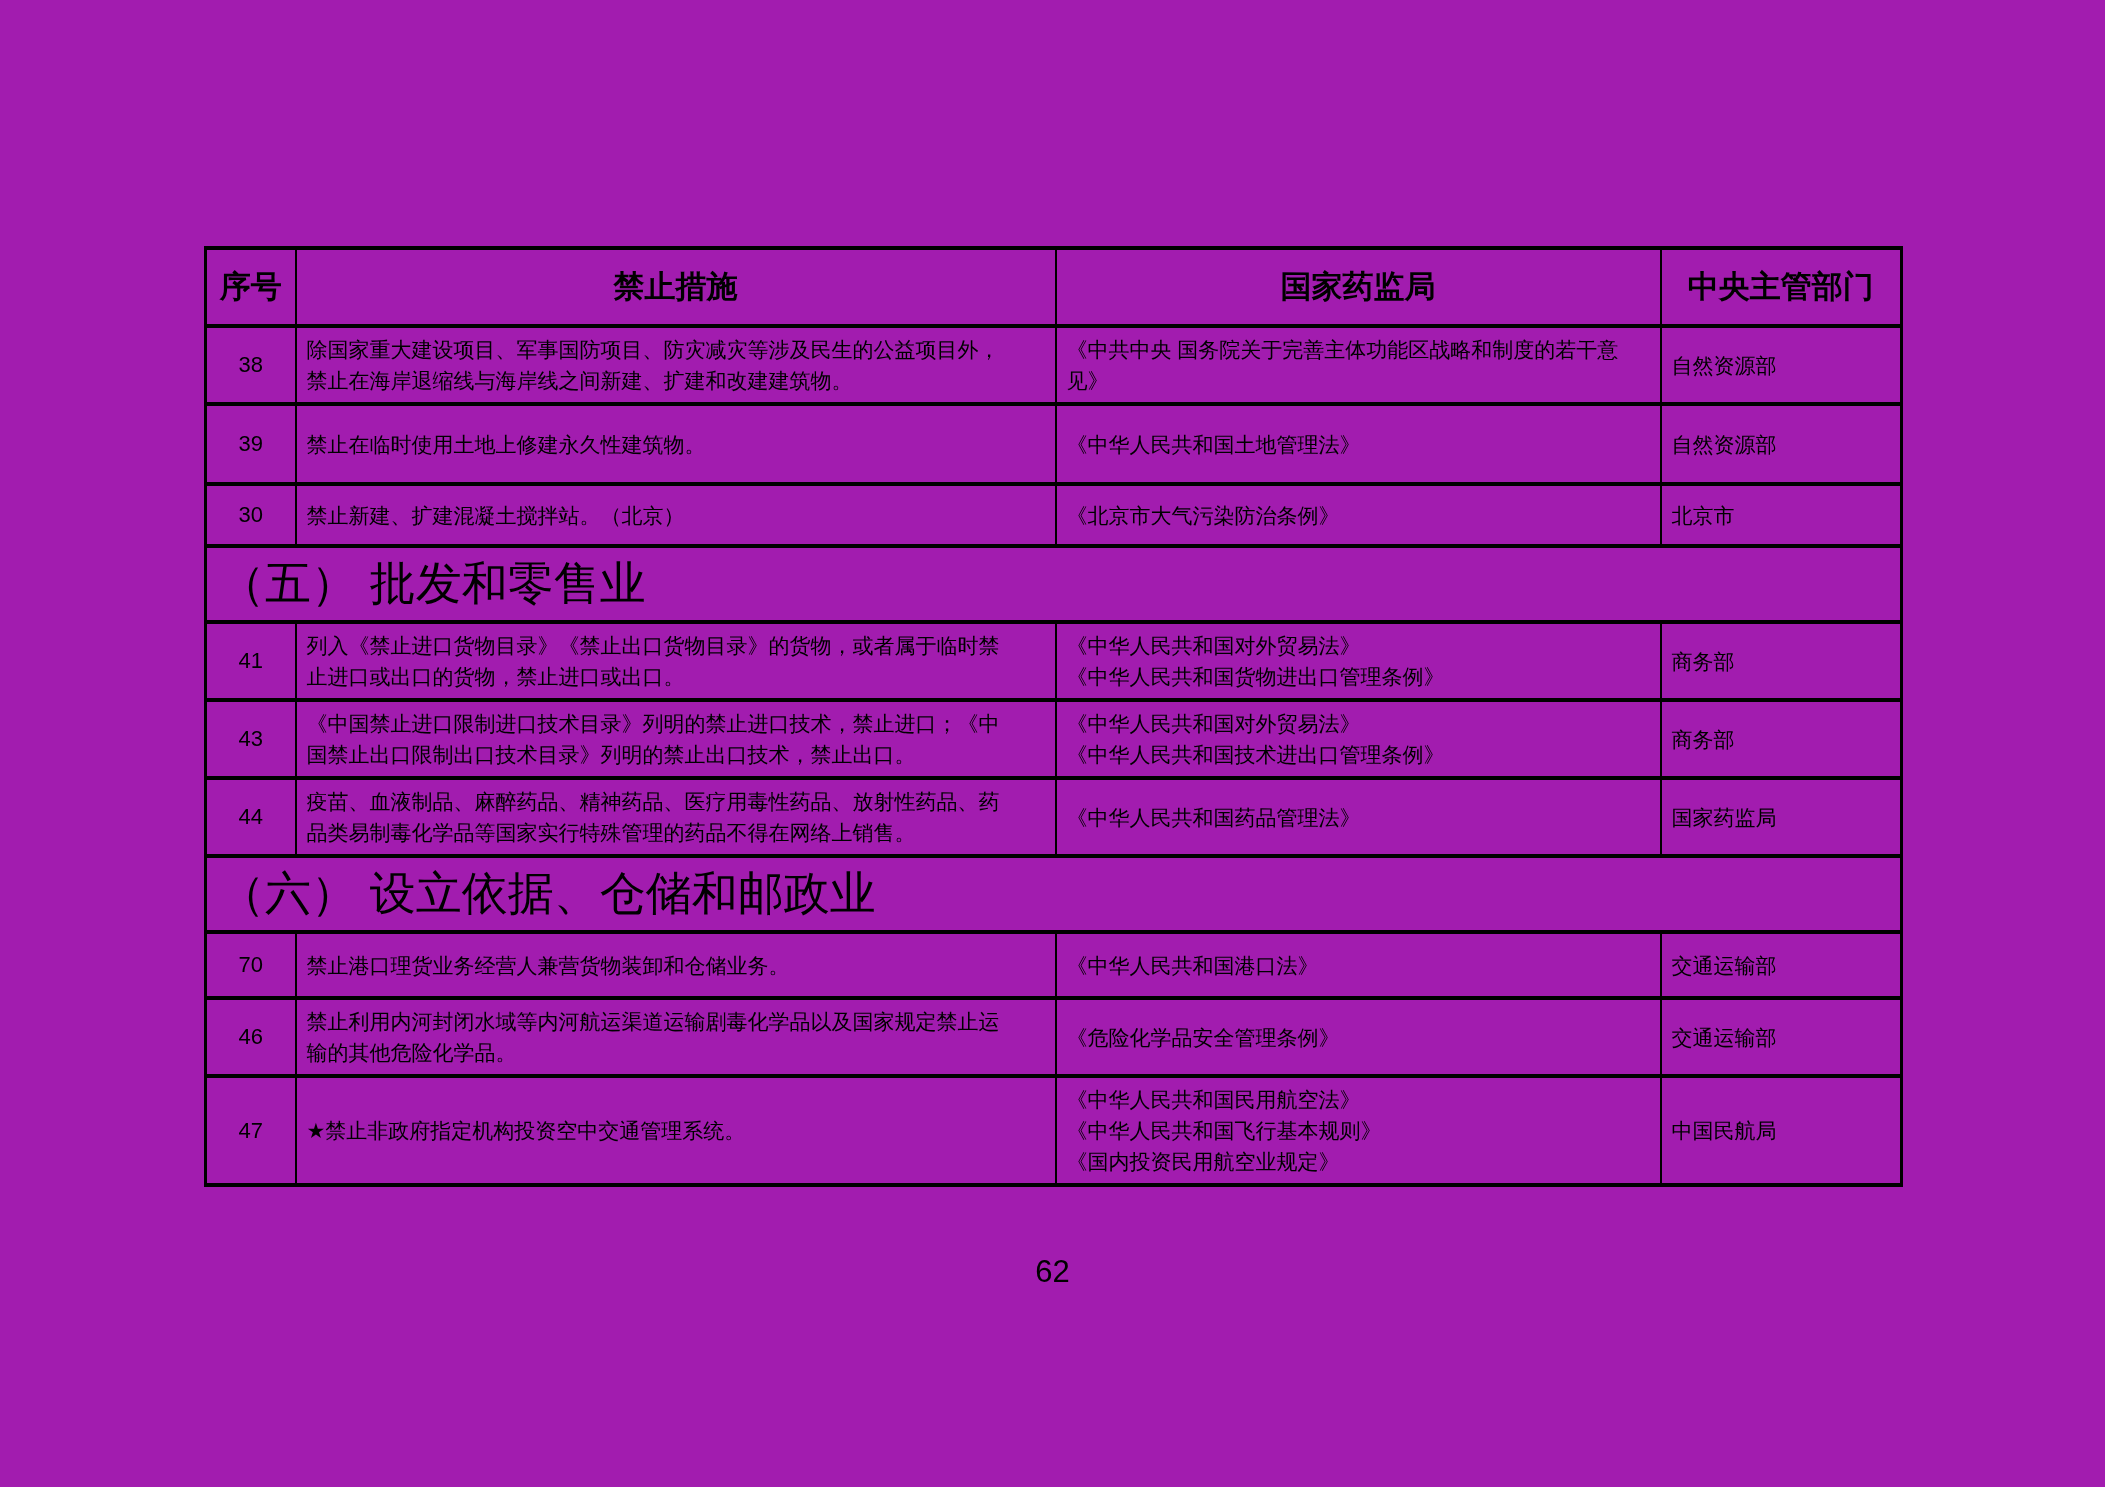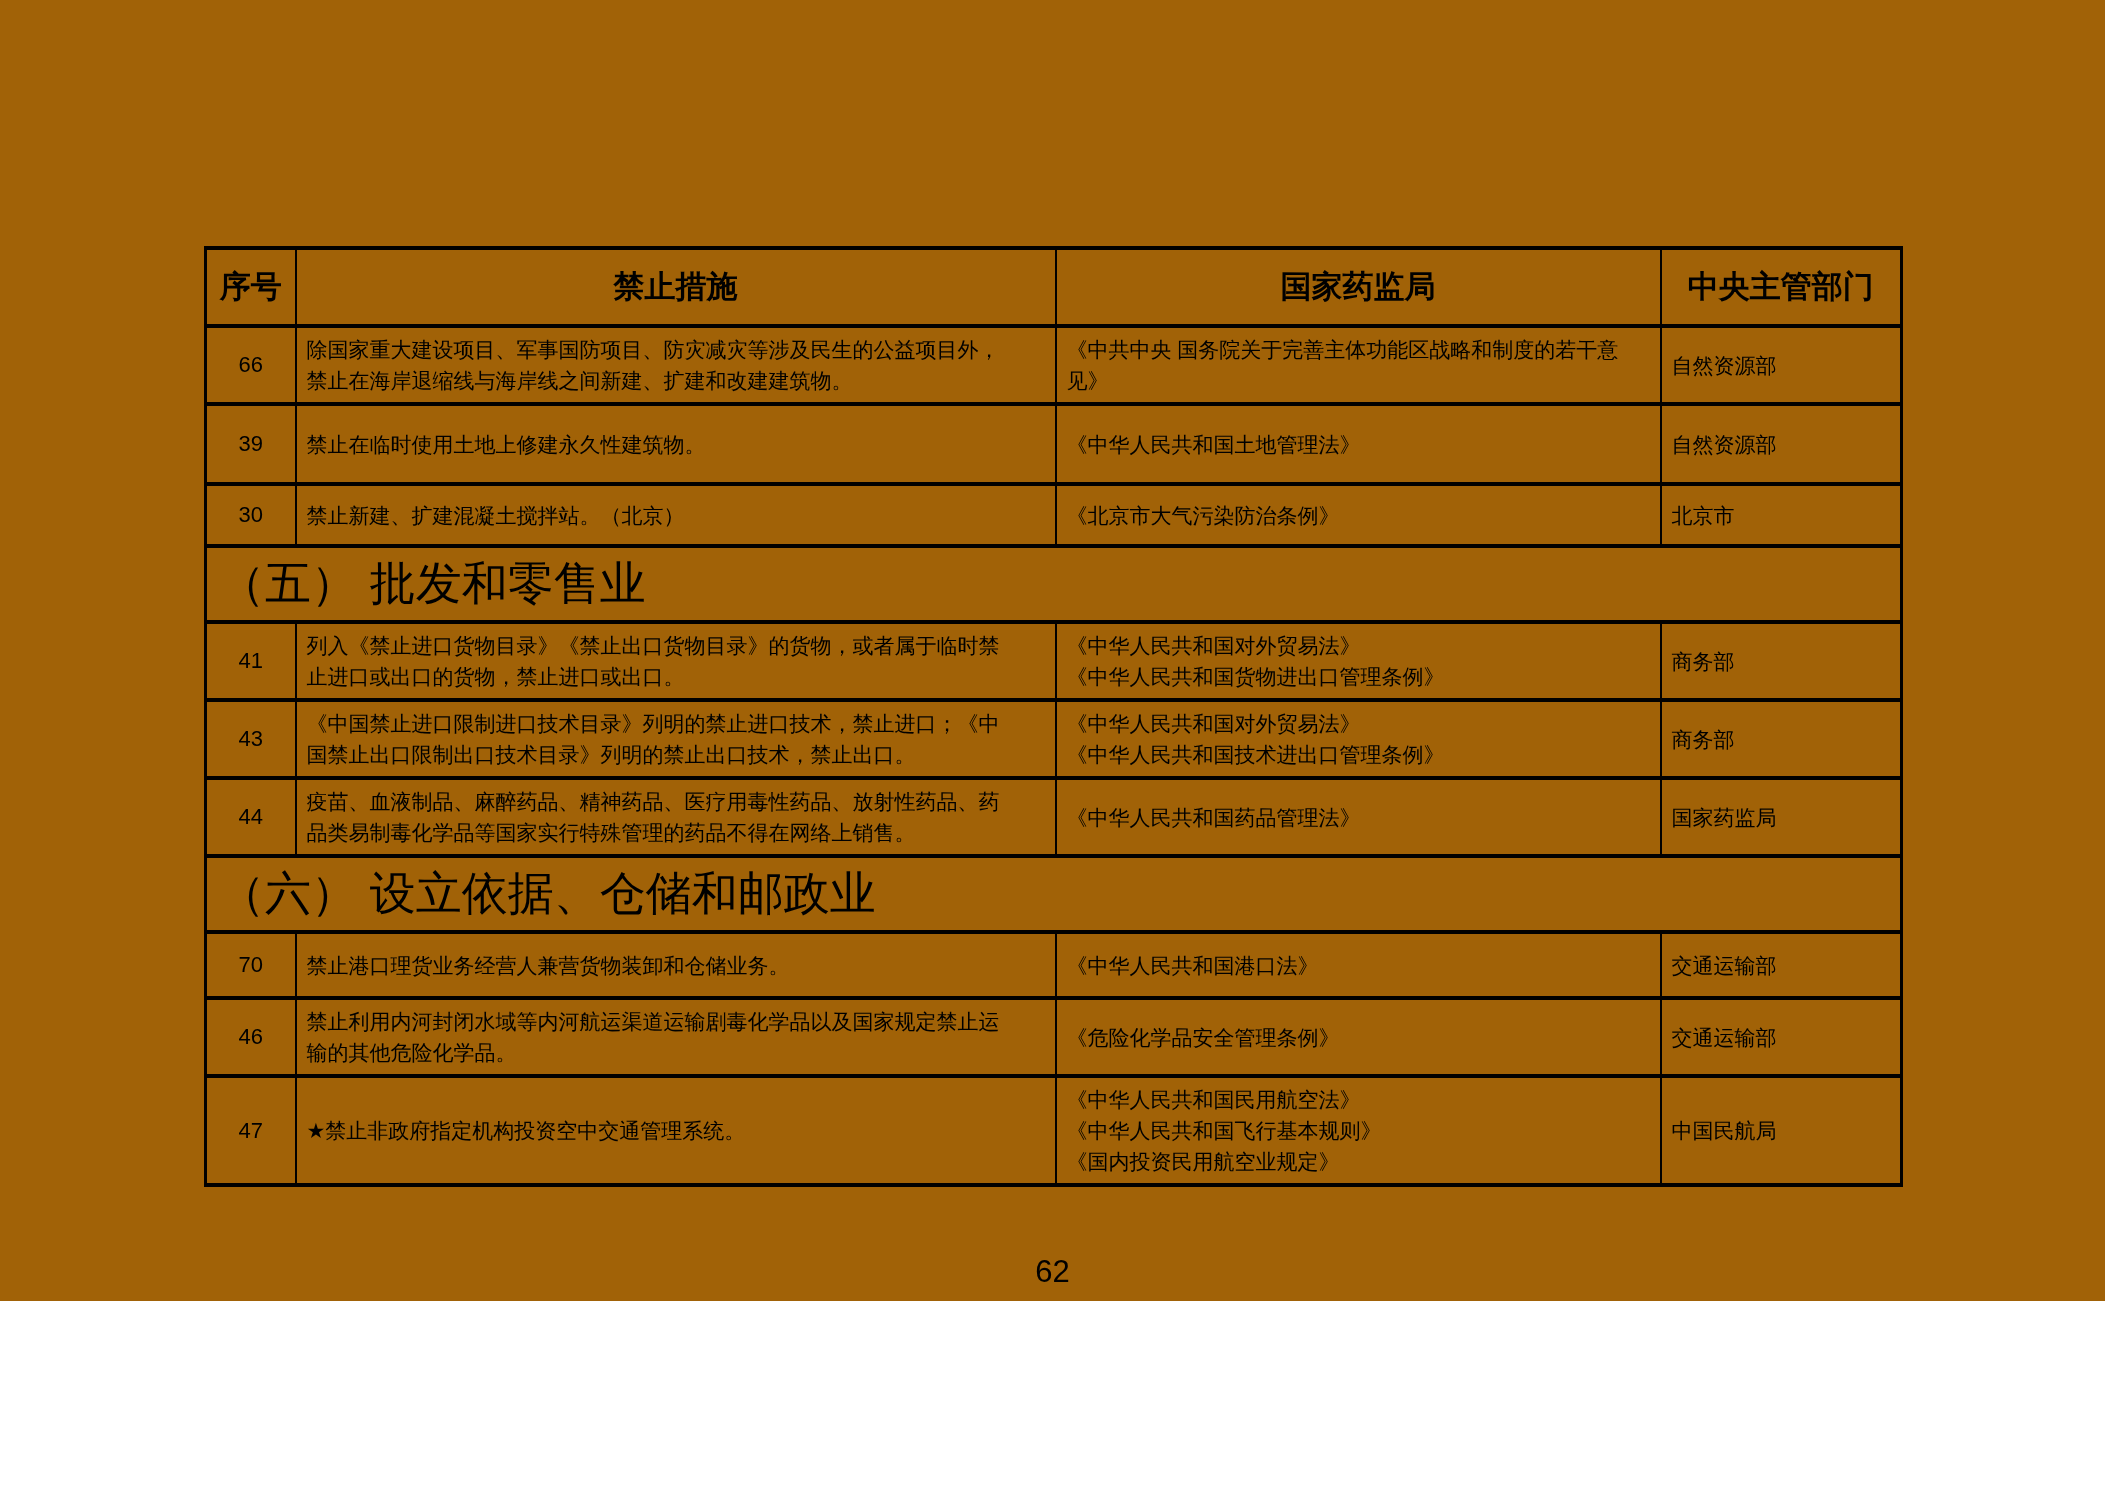--- a/index.html
+++ b/index.html
@@ -3,22 +3,22 @@
 <meta charset="utf-8">
 <style>
   html, body {
     margin: 0;
     padding: 0;
     background: #ffffff;
   }
   .page {
     position: relative;
     width: 2105px;
-    height: 1301px;
-    background: #a16207;
+    height: 1487px;
+    background: #a21caf;
     font-family: "Liberation Sans", "DejaVu Sans", sans-serif;
     color: #000000;
   }
   table.doc-table {
     position: absolute;
     left: 204px;
     top: 246px;
     width: 1696px;
     border-collapse: collapse;
     table-layout: fixed;
@@ -83,21 +83,21 @@
     <thead>
       <tr style="height:78px">
         <th class="hdr">序号</th>
         <th class="hdr">禁止措施</th>
         <th class="hdr">国家药监局</th>
         <th class="hdr">中央主管部门</th>
       </tr>
     </thead>
     <tbody>
       <tr style="height:76px">
-        <td class="no-cell">66</td>
+        <td class="no-cell">38</td>
         <td class="measure-cell">除国家重大建设项目、军事国防项目、防灾减灾等涉及民生的公益项目外，
 禁止在海岸退缩线与海岸线之间新建、扩建和改建建筑物。</td>
         <td class="basis-cell">《中共中央 国务院关于完善主体功能区战略和制度的若干意
 见》</td>
         <td class="dept-cell">自然资源部</td>
       </tr>
       <tr style="height:80px">
         <td class="no-cell">39</td>
         <td class="measure-cell">禁止在临时使用土地上修建永久性建筑物。</td>
         <td class="basis-cell">《中华人民共和国土地管理法》</td>

